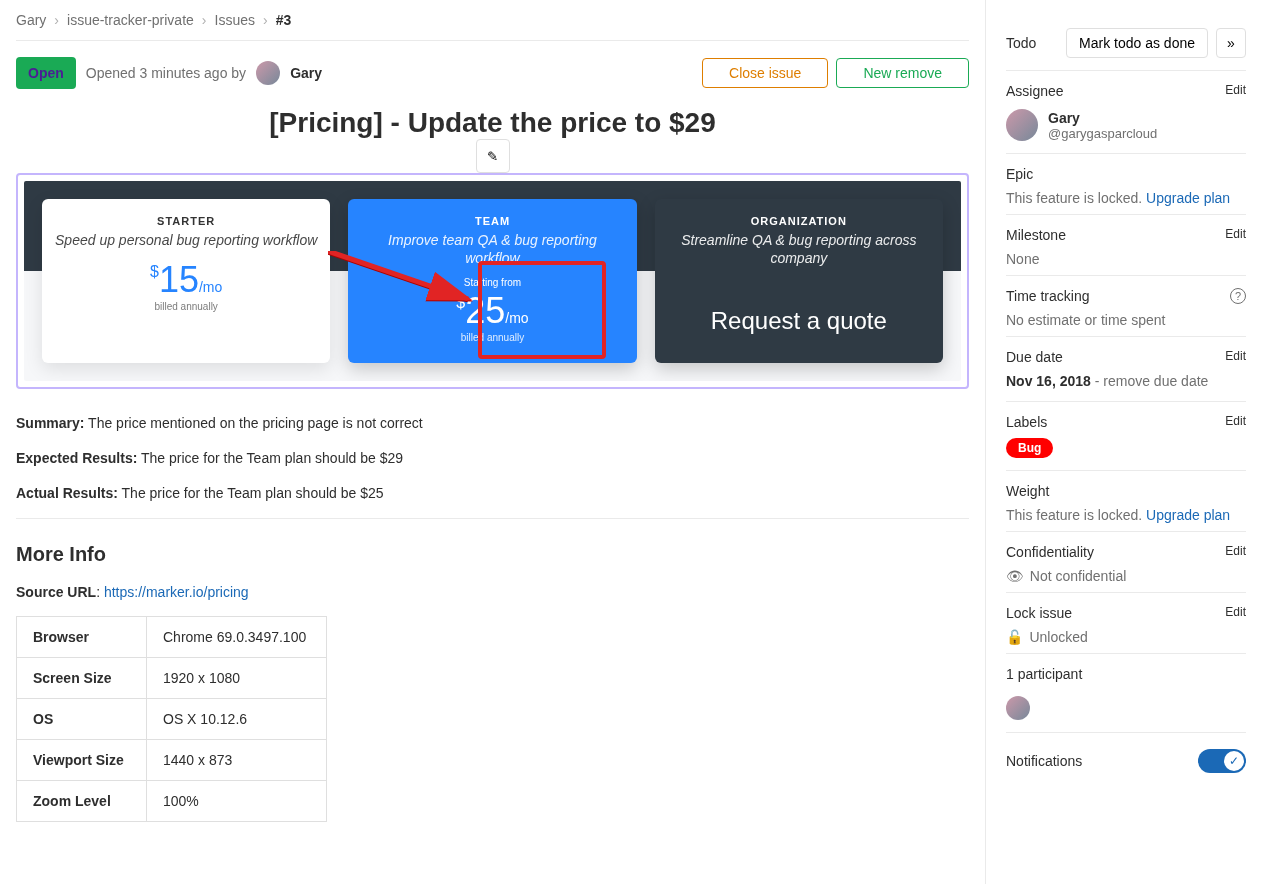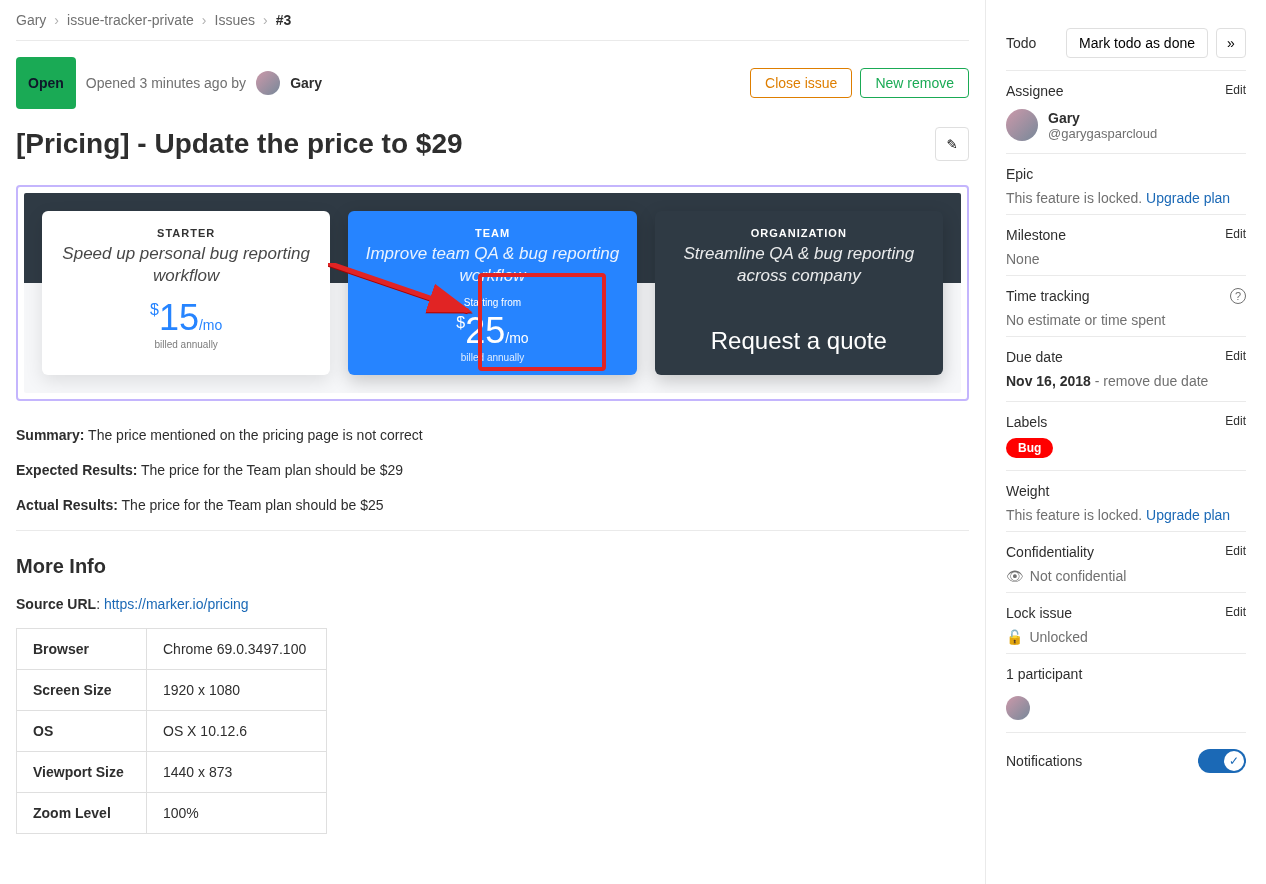--- a/index.html
+++ b/index.html
@@ -8,41 +8,41 @@
 .main { flex: 1; padding: 12px 16px 24px 16px; border-right: 1px solid #eaeaea; overflow: hidden; }
 .sidebar { width: 280px; padding: 16px 20px; }
 .breadcrumbs { display: flex; align-items: center; gap: 8px; font-size: 14px; color: #707070; padding-bottom: 12px; }
 .breadcrumbs a { color: #707070; text-decoration: none; }
 .breadcrumbs .sep { color: #b0b0b0; }
 .breadcrumbs .current { font-weight: 600; color: #2e2e2e; }
 hr.divider { border: none; border-top: 1px solid #eaeaea; margin: 0 0 16px 0; }
 
 .issue-header { display: flex; align-items: center; justify-content: space-between; margin-bottom: 18px; }
 .issue-header-left { display: flex; align-items: center; gap: 10px; }
-.badge-open { background: #1aaa55; color: #0f172a; padding: 18px 12px; border-radius: 4px; font-weight: 600; font-size: 14px; text-align: center; }
+.badge-open { background: #1aaa55; color: #4c1d95; padding: 8px 12px; border-radius: 4px; font-weight: 600; font-size: 14px; text-align: center; }
 .opened-text { color: #707070; }
 .avatar { width: 24px; height: 24px; border-radius: 50%; background: linear-gradient(135deg,#c9a,#789); display: inline-block; vertical-align: middle; }
 .author { font-weight: 700; color: #2e2e2e; }
 .header-actions { display: flex; gap: 8px; }
-.btn { padding: 6px 14px; border-radius: 4px; font-size: 14px; border: 1px solid; background: #fff; cursor: pointer; }
+.btn { padding: 6px 26px; border-radius: 4px; font-size: 14px; border: 1px solid; background: #fff; cursor: pointer; }
 .btn-close { color: #de7e00; border-color: #de7e00; }
 .btn-new { color: #1aaa55; border-color: #1aaa55; }
 
-.title-row { display: flex; align-items: center; justify-content: space-between; margin-bottom: 24px; }
+.title-row { display: flex; align-items: center; justify-content: space-between; margin-bottom: 0; flex-direction: column; }
 .title-row h1 { font-size: 28px; font-weight: 700; }
 .btn-icon { width: 34px; height: 34px; border: 1px solid #dfdfdf; border-radius: 4px; background: #fff; display: flex; align-items: center; justify-content: center; cursor: pointer; }
 
 .attachment { border: 2px solid #c4b5fd; border-radius: 4px; padding: 6px; margin-bottom: 24px; }
 .attachment-inner { position: relative; height: 200px; border-radius: 2px; overflow: hidden; background: linear-gradient(to bottom, #2f3a44 0%, #2f3a44 45%, #f6f7f9 45%, #f6f7f9 100%); display: flex; gap: 18px; padding: 18px; justify-content: center; }
 .card { border-radius: 6px; flex: 1; max-width: 300px; padding: 16px 12px; text-align: center; display: flex; flex-direction: column; align-items: center; justify-content: flex-start; }
 .card.light { background: #fff; color: #333; box-shadow: 0 6px 18px rgba(0,0,0,.1); }
 .card.blue { background: #2684ff; color: #fff; box-shadow: 0 6px 18px rgba(0,0,0,.2); position: relative; }
 .card.dark { background: #2f3a44; color: #fff; box-shadow: 0 6px 18px rgba(0,0,0,.2); }
 .card-name { font-weight: 700; letter-spacing: 1px; font-size: 11px; margin-bottom: 4px; }
-.card-desc { font-size: 17px; font-style: italic; opacity: .9; margin-bottom: 10px; line-height: 1.3; }
+.card-desc { font-size: 14px; font-style: italic; opacity: .9; margin-bottom: 10px; line-height: 1.3; }
 .price { font-size: 36px; font-weight: 300; }
 .price .cur { font-size: 16px; vertical-align: top; position: relative; top: 4px; }
 .price .per { font-size: 14px; }
 .billed { font-size: 10px; opacity: .85; }
 .quote { font-size: 24px; font-weight: 400; margin-top: 30px; }
 .highlight-box { position: absolute; border: 4px solid #e12424; border-radius: 4px; left: 130px; top: 62px; width: 128px; height: 98px; }
 .arrow { position: absolute; left: -20px; top: 52px; }
 .arrow svg { filter: drop-shadow(0 1px 0 #a00); }
 
 .desc p { margin-bottom: 14px; line-height: 1.5; }

